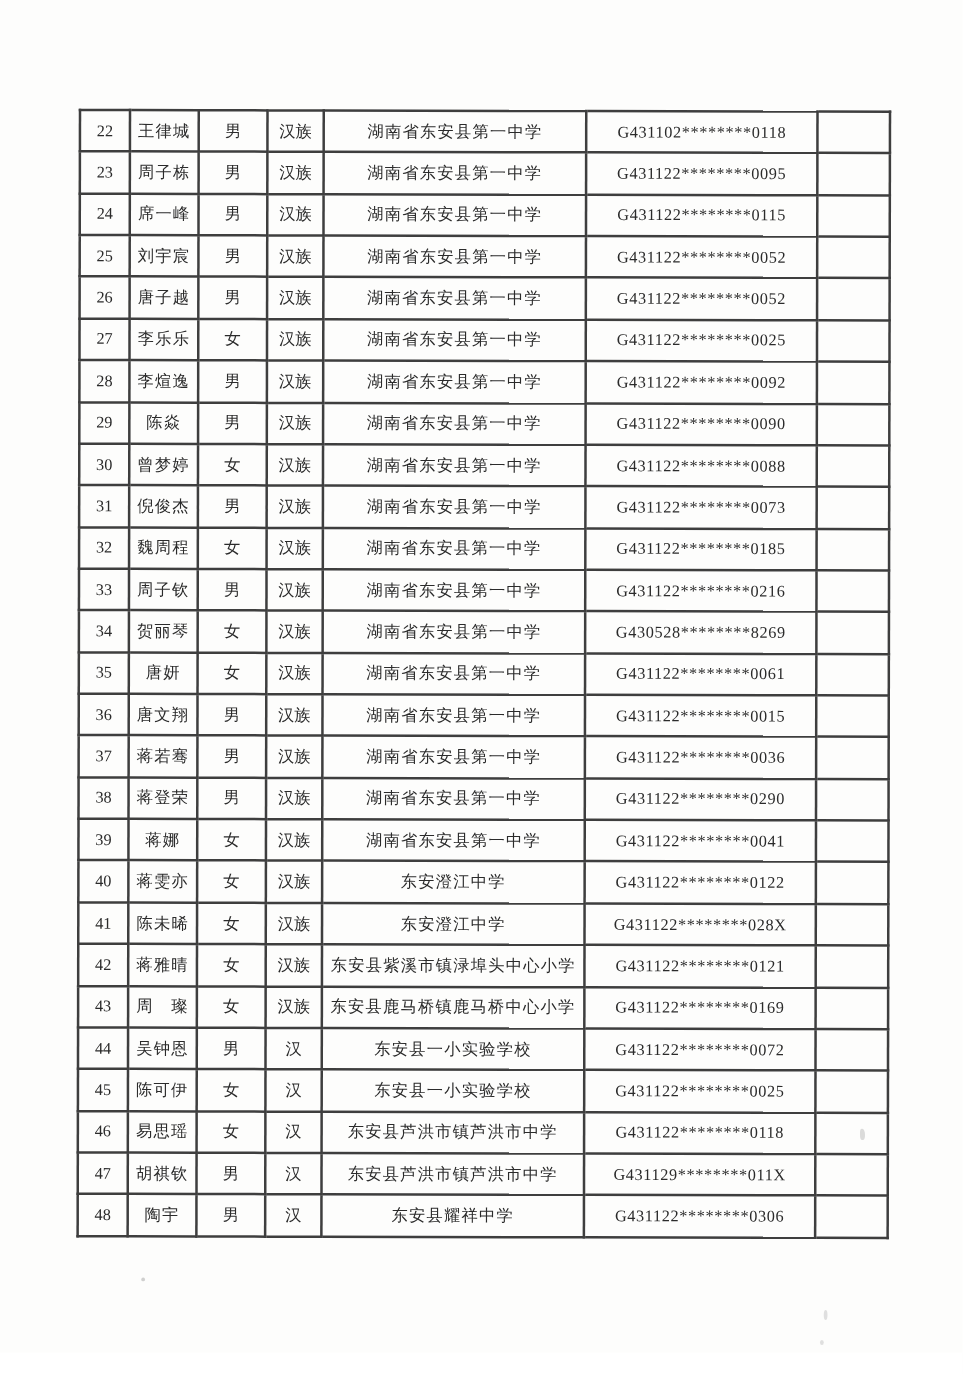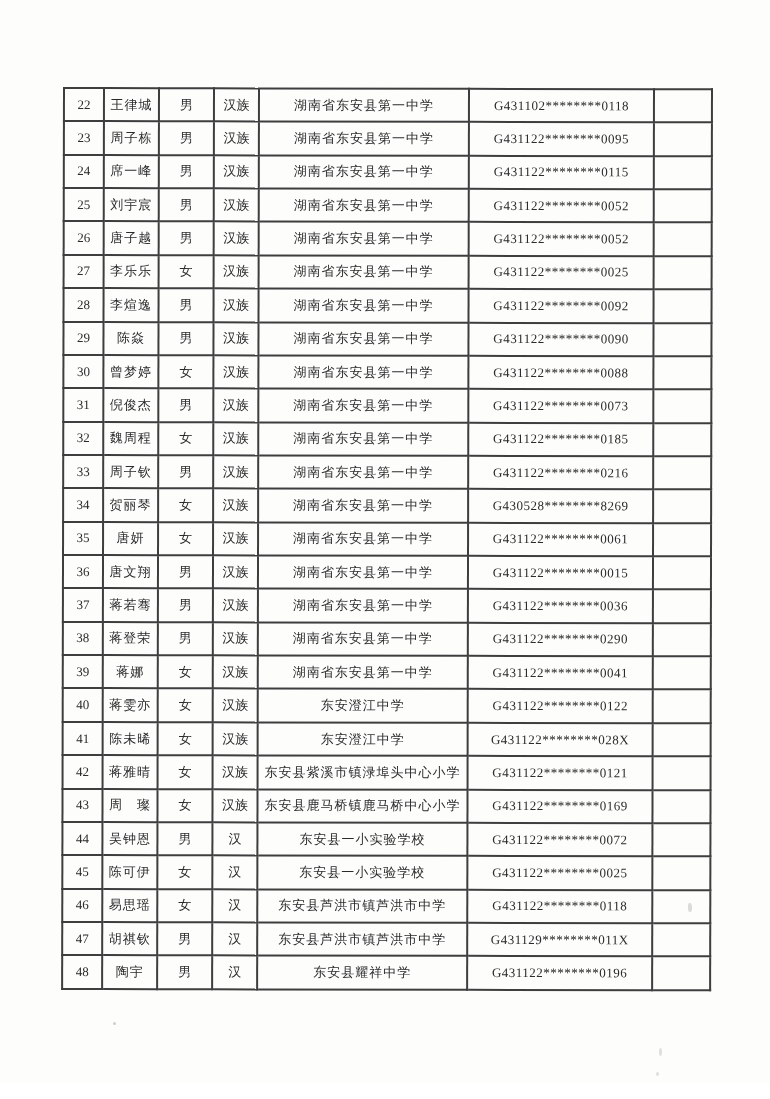--- a/index.html
+++ b/index.html
@@ -316,21 +316,21 @@
           <td class="col-school">东安县芦洪市镇芦洪市中学</td>
           <td class="col-id">G431129********011X</td>
           <td class="col-remark"></td>
         </tr>
         <tr>
           <td class="col-num">48</td>
           <td class="col-name">陶宇</td>
           <td class="col-gender">男</td>
           <td class="col-ethnicity">汉</td>
           <td class="col-school">东安县耀祥中学</td>
-          <td class="col-id">G431122********0196</td>
+          <td class="col-id">G431122********0306</td>
           <td class="col-remark"></td>
         </tr>
       </tbody>
   </table>
 
   <div class="speck speck-1"></div>
   <div class="speck speck-2"></div>
   <div class="speck speck-3"></div>
   <div class="speck speck-4"></div>
 

